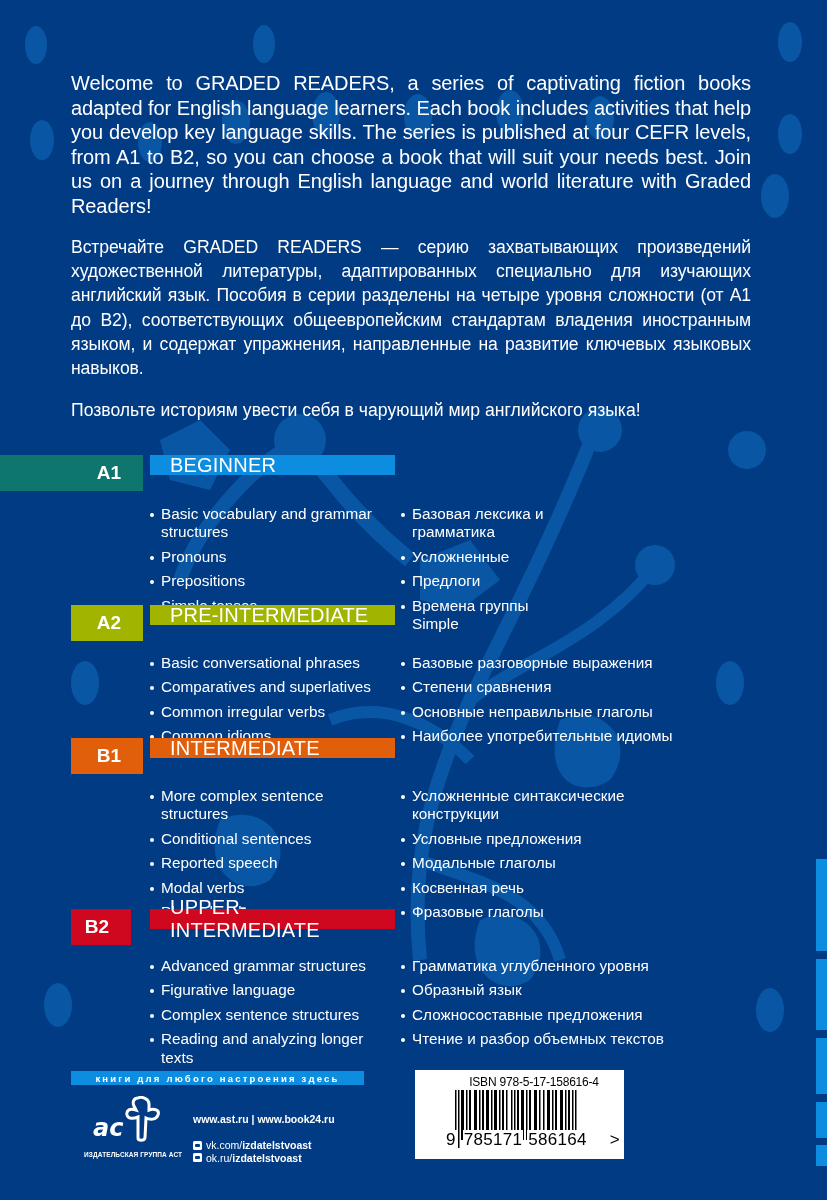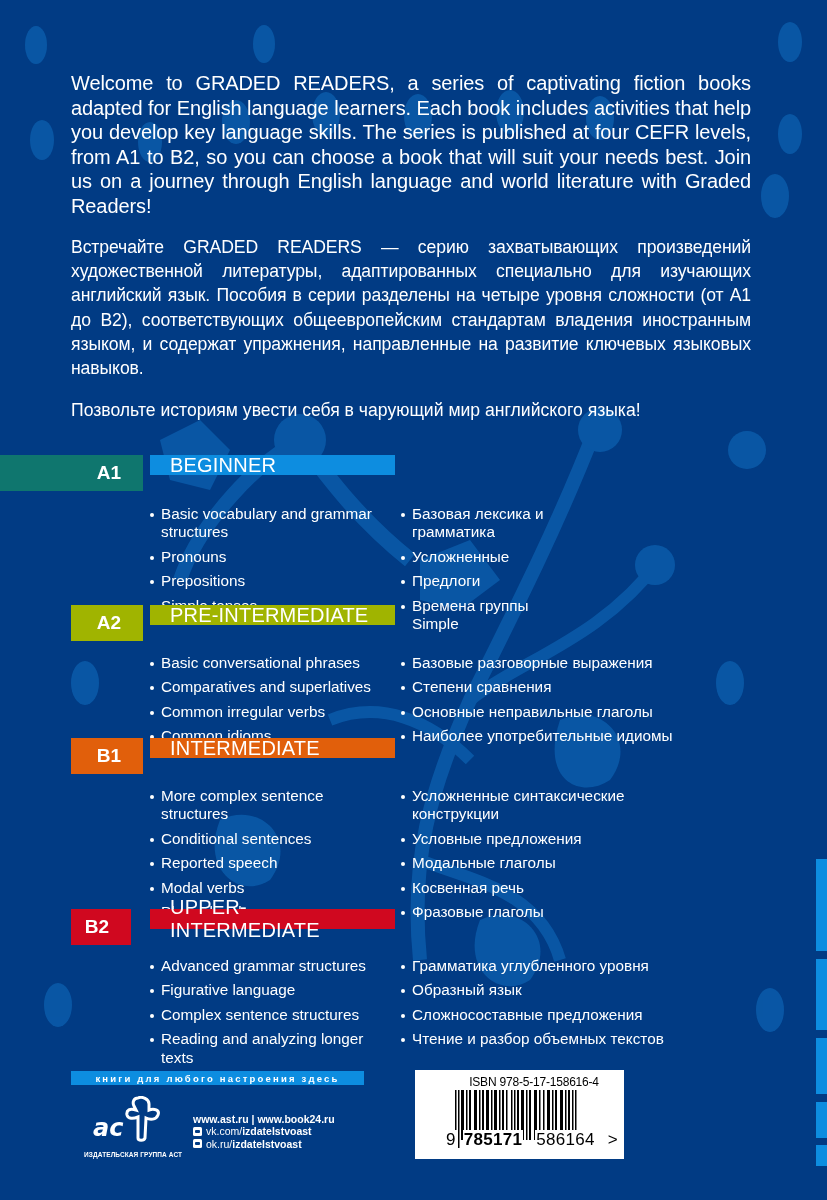--- a/index.html
+++ b/index.html
@@ -60,21 +60,21 @@
     display: flex; align-items: center; justify-content: center;
   }
   .logo {
     position: absolute; left: 92px; top: 1096px; width: 70px; height: 46px;
   }
   .logo-caption {
     position: absolute; left: 84px; top: 1151px; font-size: 6.5px; font-weight: bold;
     letter-spacing: 0.1px;
   }
   .links { position: absolute; left: 193px; top: 1113px; font-size: 10.5px; }
-  .links .sites { font-weight: bold; margin-bottom: 0; }
+  .links .sites { font-weight: bold; margin-bottom: 14px; }
   .links .social { display: flex; align-items: center; gap: 4px; line-height: 12.5px; }
   .links .social b { font-weight: bold; }
   .soc-icon {
     width: 9px; height: 9px; background: #fff; border-radius: 1.5px;
     display: inline-block; position: relative;
   }
   .soc-icon::after {
     content: ""; position: absolute; left: 2px; top: 3px; width: 5px; height: 3px;
     background: #013b84; border-radius: 1px;
   }
@@ -266,22 +266,22 @@
           <rect x="100" y="0" width="2" height="50"></rect>
         <rect x="105" y="0" width="3" height="50"></rect>
           <rect x="110" y="0" width="1.5" height="50"></rect>
         <rect x="113" y="0" width="2" height="50"></rect>
           <rect x="117" y="0" width="1.5" height="58"></rect>
         <rect x="120" y="0" width="1.5" height="58"></rect>
       </g>
     </svg>
     <div class="isbn-digits">
       <span style="margin-right:6px;">9</span>
-      <span style="margin-right:12px;font-weight:bold;">785171</span>
-      <span style="margin-right:11px;">586164</span>
+      <span style="margin-right:4px;">785171</span>
+      <span style="margin-right:21px;">586164</span>
       <span>&gt;</span>
     </div>
   </div>
 
   <div class="edge-tab" style="top:859px;height:92px;"></div>
   <div class="edge-tab" style="top:959px;height:71px;"></div>
   <div class="edge-tab" style="top:1038px;height:56px;"></div>
   <div class="edge-tab" style="top:1102px;height:36px;"></div>
   <div class="edge-tab" style="top:1145px;height:21px;"></div>
 </div>

